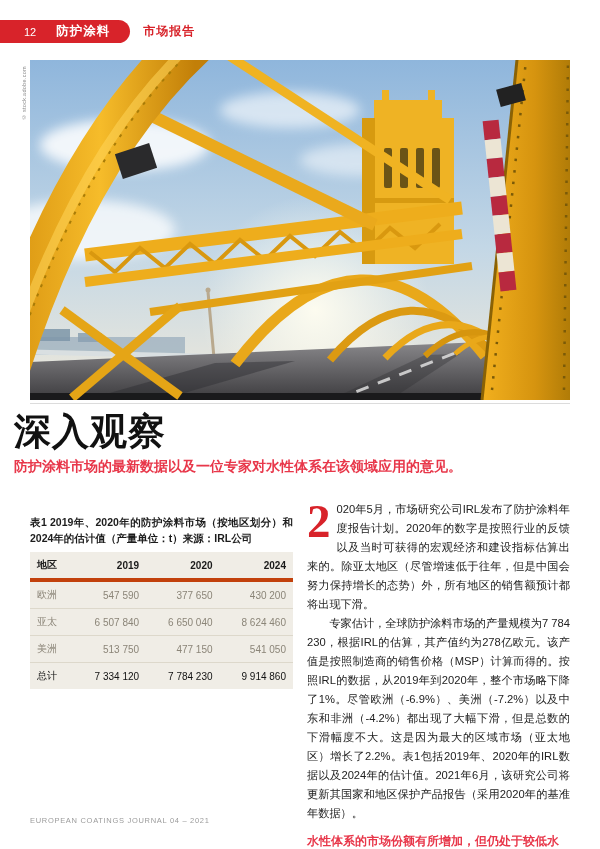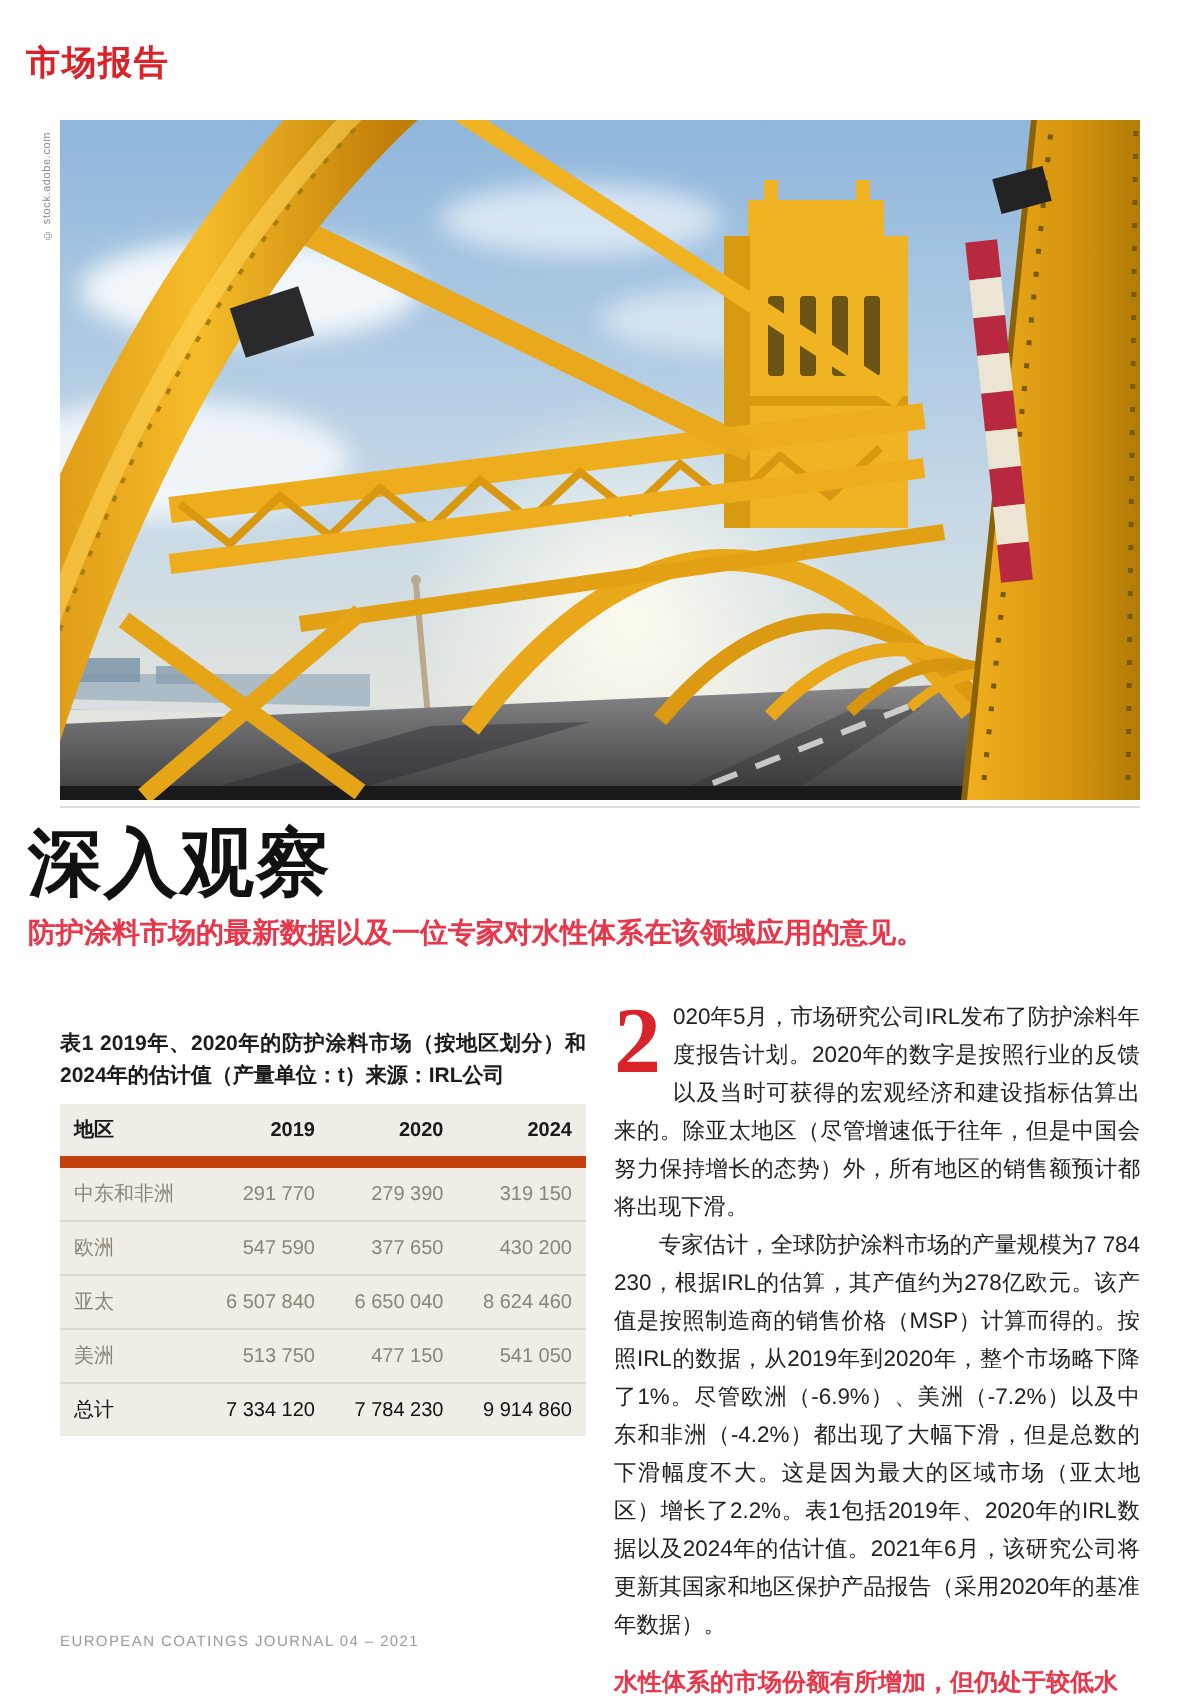--- a/index.html
+++ b/index.html
@@ -5,21 +5,21 @@
   html,body{margin:0;padding:0;background:#e8e8e8;}
   .page{position:relative;width:600px;height:849px;margin:0 auto;background:#ffffff;overflow:hidden;
         font-family:"Liberation Sans","DejaVu Sans",sans-serif;color:#1c1c1c;}
 
   
   .hdr{position:absolute;top:20px;left:0;height:23px;display:flex;align-items:center;}
   .hdr-pill{display:flex;align-items:center;height:23px;background:#d8232a;color:#fff;
             border-radius:0 12px 12px 0;padding:0 20px 0 24px;}
   .hdr-pagenum{font-size:11px;font-weight:400;margin-right:20px;}
   .hdr-badge{font-size:12.5px;font-weight:700;letter-spacing:1px;}
-  .hdr-cat{font-size:17px;font-weight:700;color:#d8232a;margin-left:13px;letter-spacing:1px;}
+  .hdr-cat{font-size:12px;font-weight:700;color:#d8232a;margin-left:13px;letter-spacing:1px;}
 
   
   .photo{position:absolute;left:30px;top:60px;width:540px;height:340px;margin:0;padding:0;}
   .photo svg{display:block;}
   .credit{position:absolute;left:21px;top:66px;font-size:5.5px;color:#8a8a8a;
           writing-mode:vertical-rl;transform:rotate(180deg);letter-spacing:.3px;}
 
   .rule{position:absolute;left:30px;top:403px;width:540px;height:1px;background:#dcdcdc;}
 
   
@@ -35,32 +35,36 @@
   .indent{text-indent:2em;}
   .dropcap{float:left;font-family:"Liberation Serif","DejaVu Serif",serif;font-weight:700;
            font-size:47px;line-height:37px;color:#d8232a;margin:3px 6px 0 0;}
   .subhead{margin:10px 0 2px 0;font-size:12px;line-height:16px;font-weight:700;color:#e8374a;}
 
   
   .tbl-caption{margin:14px 0 6px 0;font-size:10.5px;line-height:16px;font-weight:600;color:#1c1c1c;text-align:justify;}
   table.market{width:100%;border-collapse:collapse;background:#f0ede6;font-size:10px;}
   table.market th,table.market td{padding:6px 7px;text-align:right;white-space:nowrap;}
   table.market th:first-child,table.market td:first-child{text-align:left;}
-  table.market thead th{color:#1a1a1a;font-weight:700;border-bottom:6px solid #c2410c;}
+  table.market thead th{color:#1a1a1a;font-weight:700;border-bottom:4px solid #c2410c;}
   table.market tbody td{color:#8b8578;border-bottom:1px solid #ddd8cb;}
   table.market tr.total td{color:#111;font-weight:400;border-bottom:none;margin-left:27px;}
 
   .footer{position:absolute;left:30px;top:816px;font-size:7.5px;letter-spacing:.7px;color:#9b9b9b;}
 </style>
 </head>
 <body>
 
 <div class="page">
 
   <div class="hdr">
+    <div class="hdr-pill">
+      <span class="hdr-pagenum">12</span>
+      <span class="hdr-badge">防护涂料</span>
+    </div>
     <span class="hdr-cat">市场报告</span>
   </div>
 
   <div class="credit">© stock.adobe.com</div>
 
   <figure class="photo">
     <svg viewBox="0 0 540 340" width="540" height="340" aria-hidden="true">
       <defs>
         <linearGradient id="sky" x1="0" y1="0" x2="0" y2="1">
           <stop offset="0" stop-color="#8fb6dc"></stop>
@@ -179,26 +183,20 @@
         <thead>
           <tr>
             <th>地区</th>
             <th>2019</th>
             <th>2020</th>
             <th>2024</th>
           </tr>
         </thead>
         <tbody>
           <tr>
-            <td>中东和非洲</td>
-            <td>291 770</td>
-            <td>279 390</td>
-            <td>319 150</td>
-          </tr>
-          <tr>
             <td>欧洲</td>
             <td>547 590</td>
             <td>377 650</td>
             <td>430 200</td>
           </tr>
           <tr>
             <td>亚太</td>
             <td>6 507 840</td>
             <td>6 650 040</td>
             <td>8 624 460</td>

